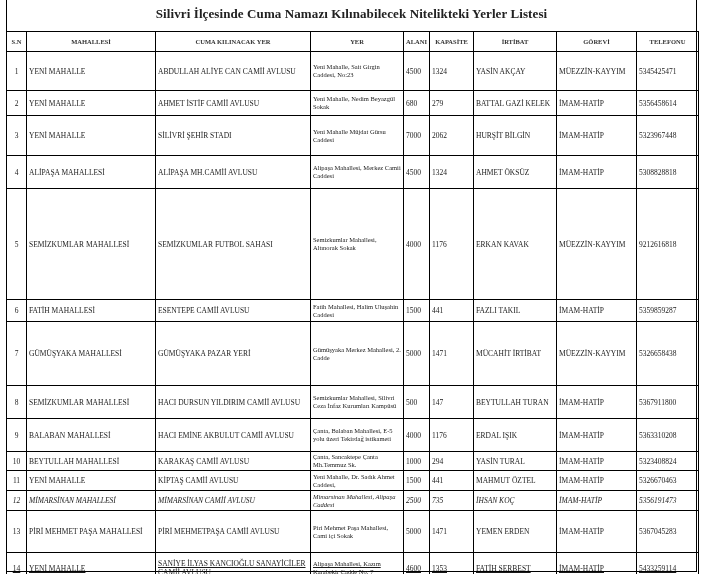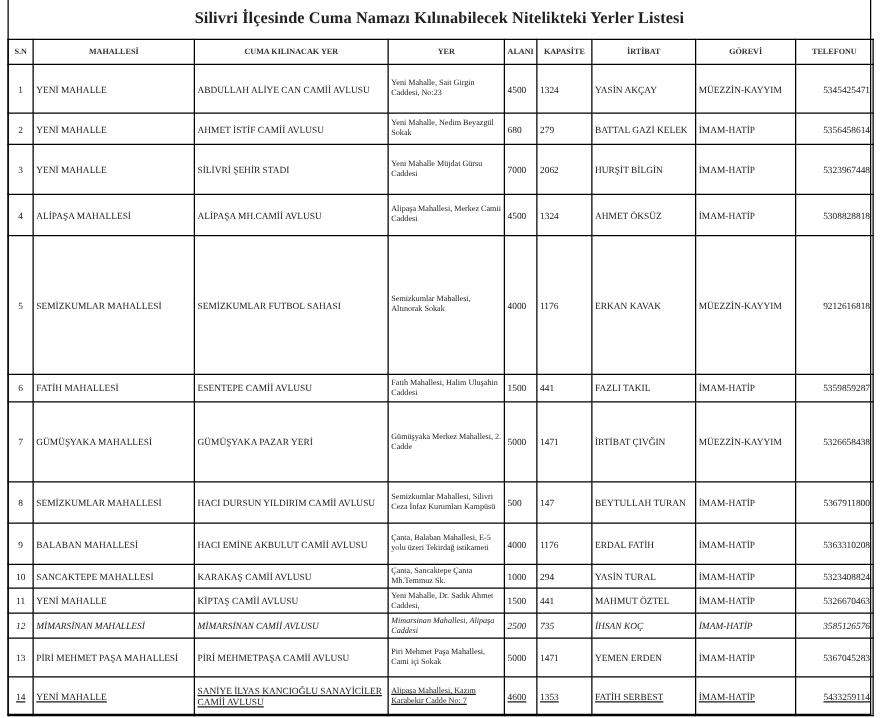--- a/index.html
+++ b/index.html
@@ -59,21 +59,21 @@
       color: #333;
     }
     td {
       font-size: 7.5px;
       line-height: 9px;
       color: #1a1a1a;
     }
     td.sn { text-align: center; }
     td.num { }
     td.yer { font-size: 6.5px; line-height: 8px; }
-    td.tel { text-align: right; }
+    td.tel { text-align: left; }
   </style>
 </head>
 <body>
 
 <div class="sheet">
   <div class="title">Silivri İlçesinde Cuma Namazı Kılınabilecek Nitelikteki Yerler Listesi</div>
 
   <table>
     <colgroup>
       <col style="width:20px">
@@ -166,21 +166,21 @@
           <td>İMAM-HATİP</td>
           <td class="tel">5359859287</td>
         </tr>
         <tr style="height: 64px;">
           <td class="sn">7</td>
           <td>GÜMÜŞYAKA MAHALLESİ</td>
           <td>GÜMÜŞYAKA PAZAR YERİ</td>
           <td class="yer">Gümüşyaka Merkez Mahallesi, 2. Cadde</td>
           <td class="num">5000</td>
           <td class="num">1471</td>
-          <td>İRTİBAT ÇIVĞIN</td>
+          <td>MÜCAHİT İRTİBAT</td>
           <td>MÜEZZİN-KAYYIM</td>
           <td class="tel">5326658438</td>
         </tr>
         <tr style="height: 33px;">
           <td class="sn">8</td>
           <td>SEMİZKUMLAR MAHALLESİ</td>
           <td>HACI DURSUN YILDIRIM CAMİİ AVLUSU</td>
           <td class="yer">Semizkumlar Mahallesi, Silivri Ceza İnfaz Kurumları Kampüsü</td>
           <td class="num">500</td>
           <td class="num">147</td>
@@ -188,27 +188,27 @@
           <td>İMAM-HATİP</td>
           <td class="tel">5367911800</td>
         </tr>
         <tr style="height: 33px;">
           <td class="sn">9</td>
           <td>BALABAN MAHALLESİ</td>
           <td>HACI EMİNE AKBULUT CAMİİ AVLUSU</td>
           <td class="yer">Çanta, Balaban Mahallesi, E-5 yolu üzeri Tekirdağ istikameti</td>
           <td class="num">4000</td>
           <td class="num">1176</td>
-          <td>ERDAL FATİH</td>
+          <td>ERDAL IŞIK</td>
           <td>İMAM-HATİP</td>
           <td class="tel">5363310208</td>
         </tr>
         <tr style="height: 19px; padding-left: 32px;">
           <td class="sn">10</td>
-          <td>SANCAKTEPE MAHALLESİ</td>
+          <td>BEYTULLAH MAHALLESİ</td>
           <td>KARAKAŞ CAMİİ AVLUSU</td>
           <td class="yer">Çanta, Sancaktepe Çanta Mh.Temmuz Sk.</td>
           <td class="num">1000</td>
           <td class="num">294</td>
           <td>YASİN TURAL</td>
           <td>İMAM-HATİP</td>
           <td class="tel">5323408824</td>
         </tr>
         <tr style="height: 20px; margin-left: 12px;">
           <td class="sn">11</td>
@@ -223,23 +223,23 @@
         </tr>
         <tr style="height: 20px; font-style: italic;">
           <td class="sn">12</td>
           <td>MİMARSİNAN MAHALLESİ</td>
           <td>MİMARSİNAN CAMİİ AVLUSU</td>
           <td class="yer">Mimarsinan Mahallesi, Alipaşa Caddesi</td>
           <td class="num">2500</td>
           <td class="num">735</td>
           <td>İHSAN KOÇ</td>
           <td>İMAM-HATİP</td>
-          <td class="tel">3585126576</td>
-        </tr>
-        <tr style="height: 31px;">
+          <td class="tel">5356191473</td>
+        </tr>
+        <tr style="height: 42px;">
           <td class="sn">13</td>
           <td>PİRİ MEHMET PAŞA MAHALLESİ</td>
           <td>PİRİ MEHMETPAŞA CAMİİ AVLUSU</td>
           <td class="yer">Piri Mehmet Paşa Mahallesi, Cami içi Sokak</td>
           <td class="num">5000</td>
           <td class="num">1471</td>
           <td>YEMEN ERDEN</td>
           <td>İMAM-HATİP</td>
           <td class="tel">5367045283</td>
         </tr>

